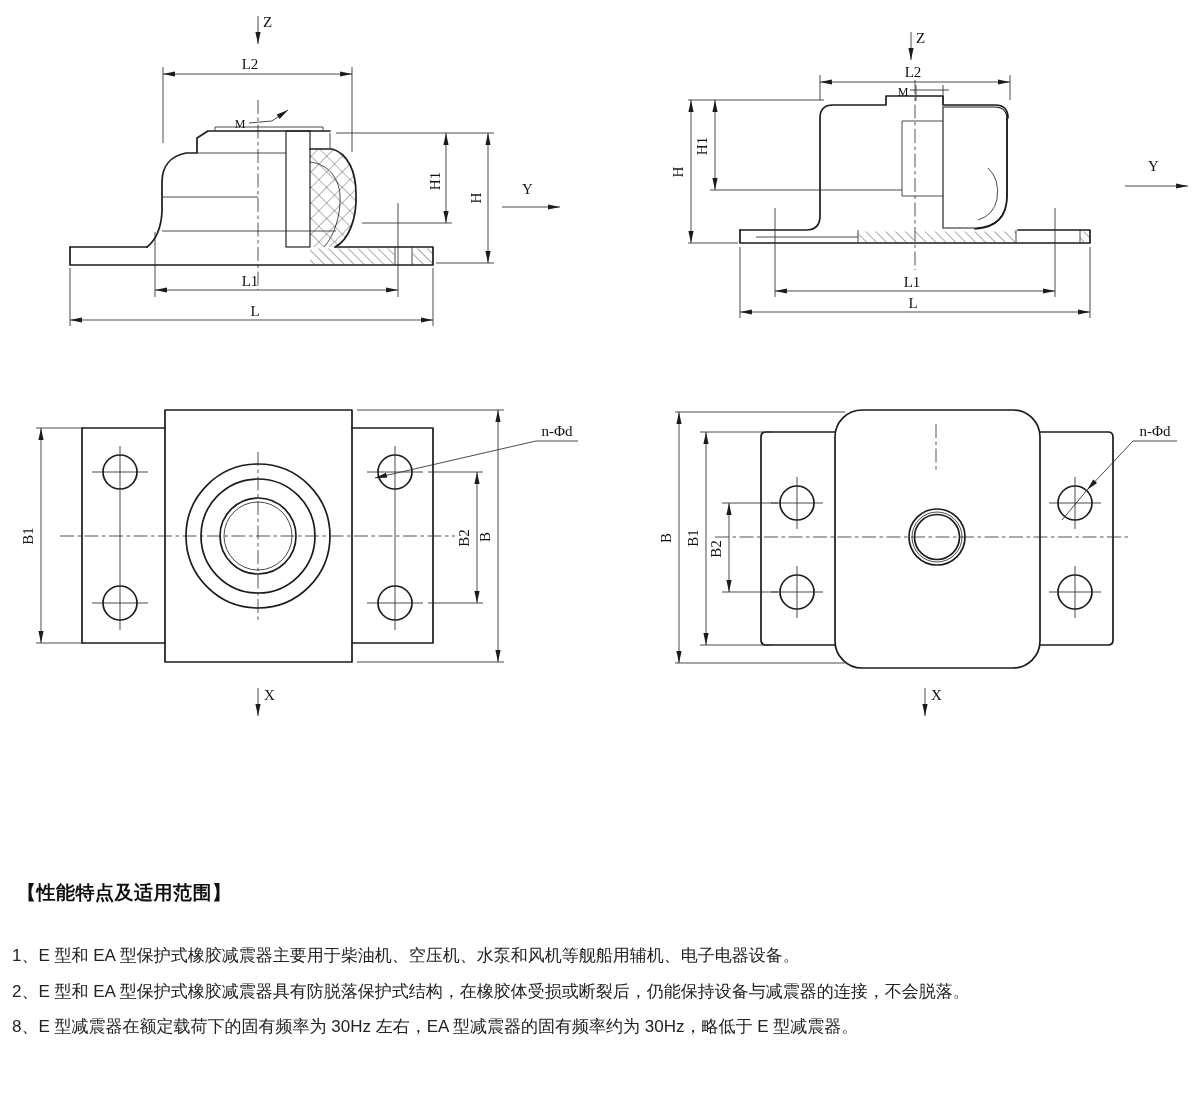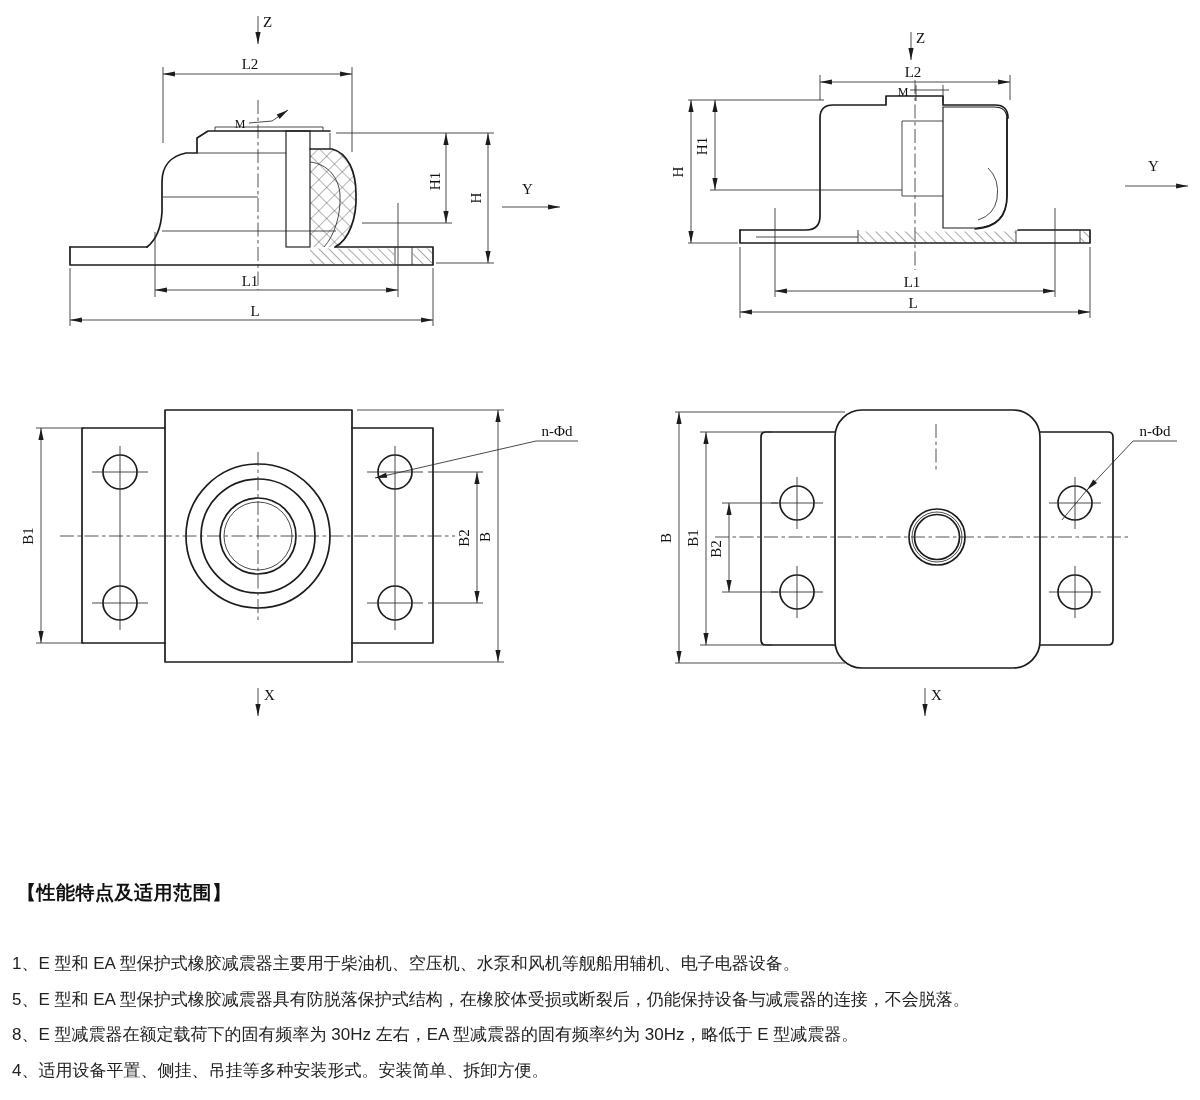--- a/index.html
+++ b/index.html
@@ -10,21 +10,21 @@
   .o{stroke:#1c1c1c;stroke-width:1.7;fill:none;stroke-linejoin:round;stroke-linecap:round}
   .m{stroke:#1c1c1c;stroke-width:1.15;fill:none}
   .t{stroke:#2a2a2a;stroke-width:.85;fill:none}
   .dim{stroke:#2a2a2a;stroke-width:.85;fill:none}
   .cl{stroke:#2a2a2a;stroke-width:.8;fill:none;stroke-dasharray:14 3.5 3.5 3.5}
   text.dl{font:15px "Liberation Serif","DejaVu Serif",serif;fill:#111}
   text.dls{font:12px "Liberation Serif","DejaVu Serif",serif;fill:#111}
   
   .notes{position:absolute;left:0;top:858px;width:1200px;padding:0 12px;box-sizing:border-box;}
   .notes h2{margin:22px 0 0 5px;font-size:19px;font-weight:700;color:#111;letter-spacing:.5px}
-  .notes ul{list-style:none;margin:40px 0 0 0;padding:0}
+  .notes ul{list-style:none;margin:32px 0 0 0;padding:0}
   .notes li{font-size:17px;line-height:35.5px;color:#222;white-space:nowrap}
 </style>
 </head>
 <body>
 
 <div class="page">
 
 <svg width="1200" height="860" viewBox="0 0 1200 860">
   <defs>
     <marker id="arr" viewBox="0 0 12 6" refX="11.5" refY="3" markerWidth="13" markerHeight="6.5" orient="auto-start-reverse" markerUnits="userSpaceOnUse">
@@ -221,19 +221,18 @@
 
     <path class="t" d="M925,688 V716" marker-end="url(#arr)"></path>
     <text class="dl" x="931" y="700">X</text>
   </g>
 </svg>
 
 <div class="notes">
   <h2>【性能特点及适用范围】</h2>
   <ul>
     <li>1、E 型和 EA 型保护式橡胶减震器主要用于柴油机、空压机、水泵和风机等舰船用辅机、电子电器设备。</li>
-    <li>5、E 型和 EA 型保护式橡胶减震器具有防脱落保护式结构，在橡胶体受损或断裂后，仍能保持设备与减震器的连接，不会脱落。</li>
+    <li>2、E 型和 EA 型保护式橡胶减震器具有防脱落保护式结构，在橡胶体受损或断裂后，仍能保持设备与减震器的连接，不会脱落。</li>
     <li>8、E 型减震器在额定载荷下的固有频率为 30Hz 左右，EA 型减震器的固有频率约为 30Hz，略低于 E 型减震器。</li>
-    <li>4、适用设备平置、侧挂、吊挂等多种安装形式。安装简单、拆卸方便。</li>
   </ul>
 </div>
 
 </div>
 
 </body></html>

